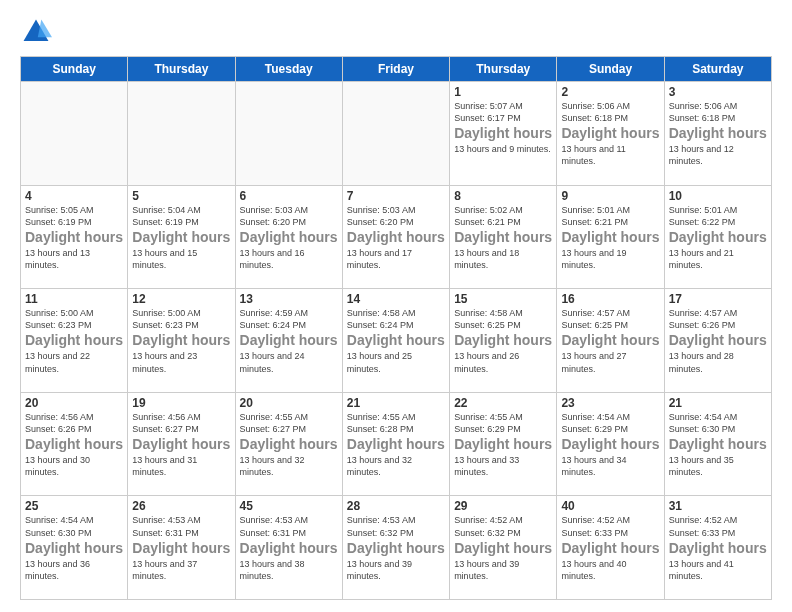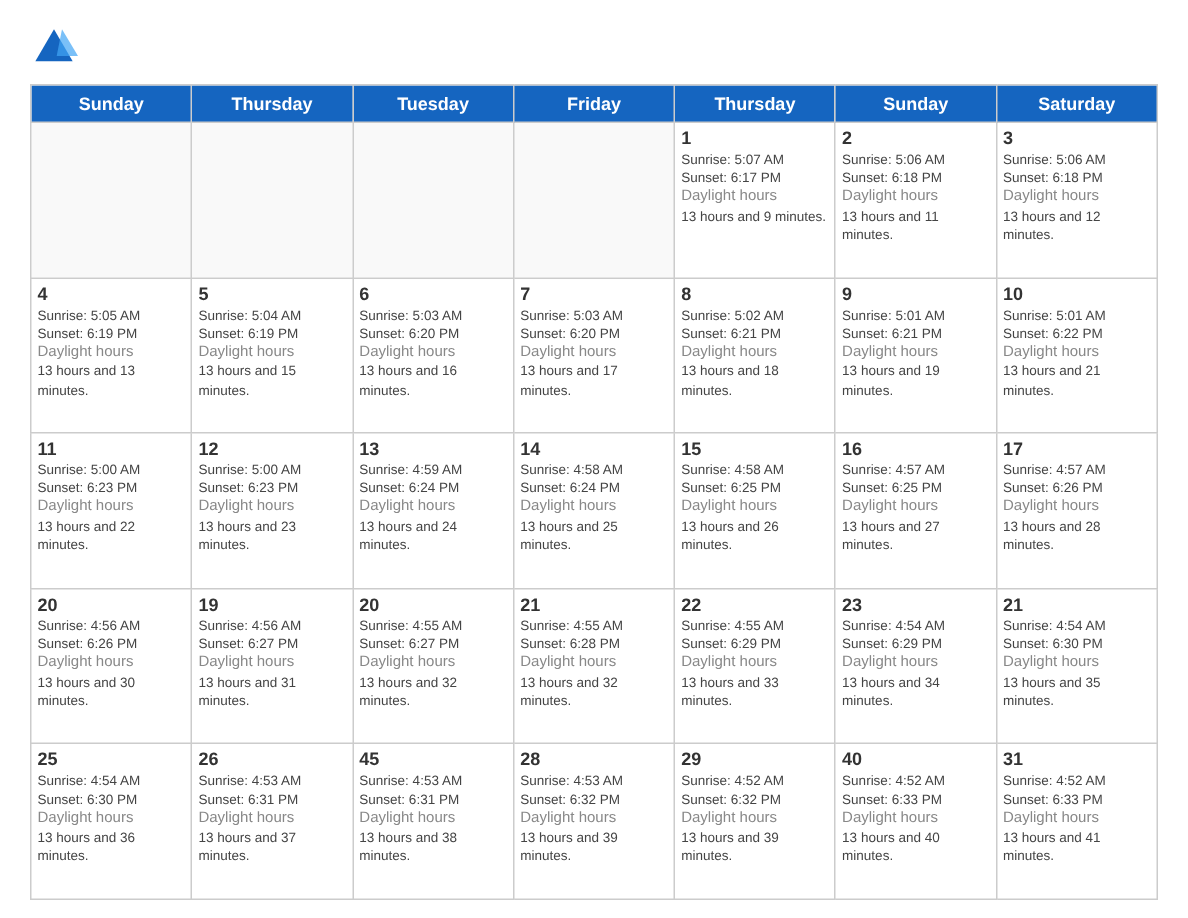--- a/index.html
+++ b/index.html
@@ -87,21 +87,22 @@
       color: #333;
       margin-bottom: 1px;
     }
     .day-info {
       font-size: 9px;
       color: #444;
       line-height: 1.35;
     }
     .daylight-label {
       color: #888;
-      font-size: 10px;
+      font-size: 14px;
+      font-weight: bold;
     }
   </style>
 </head>
 <body>
 
 <div class="page">
   <div class="header">
     <div class="logo">
       <svg class="logo-icon" viewBox="0 0 36 36">
         <polygon points="18,4 32,28 4,28" fill="#1565c0"></polygon>

